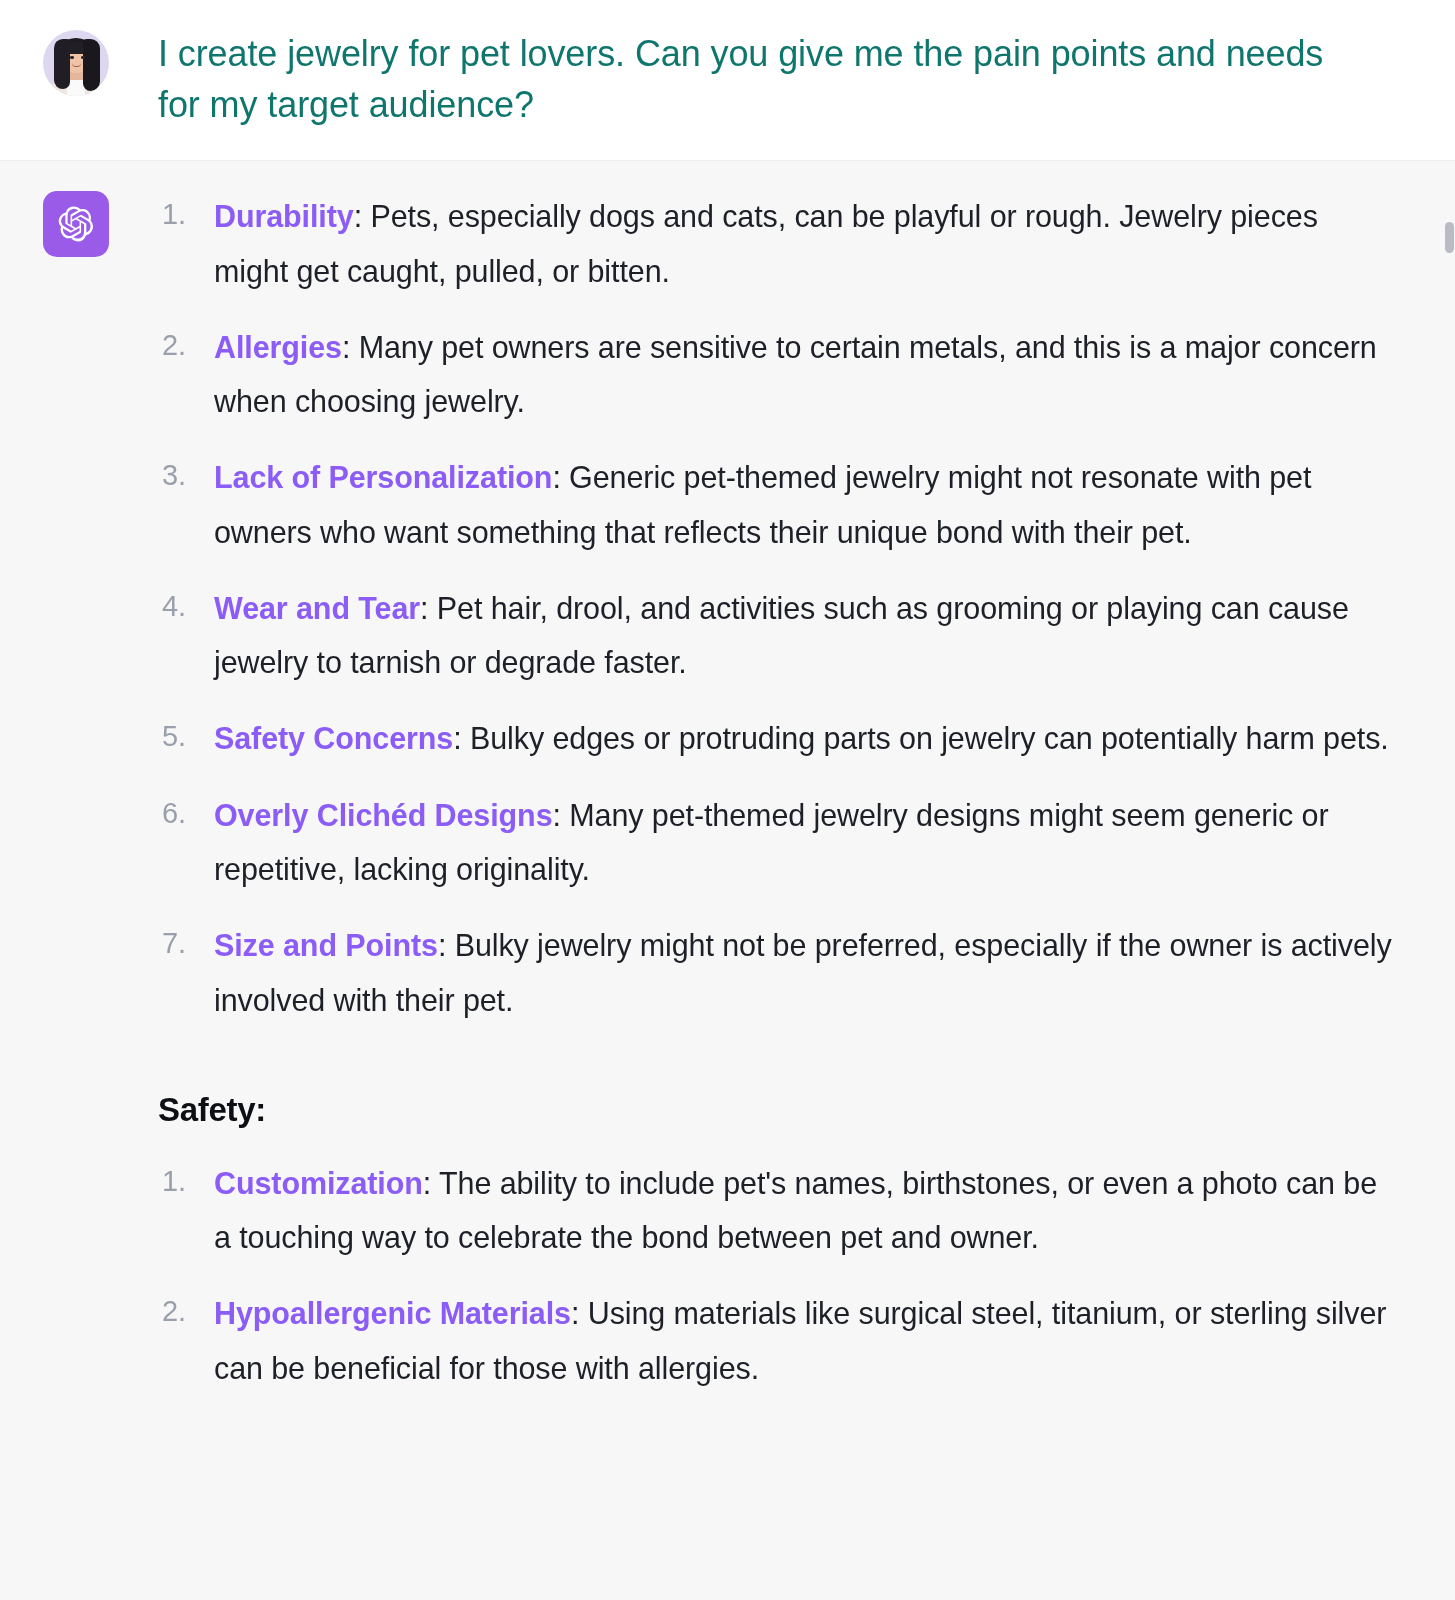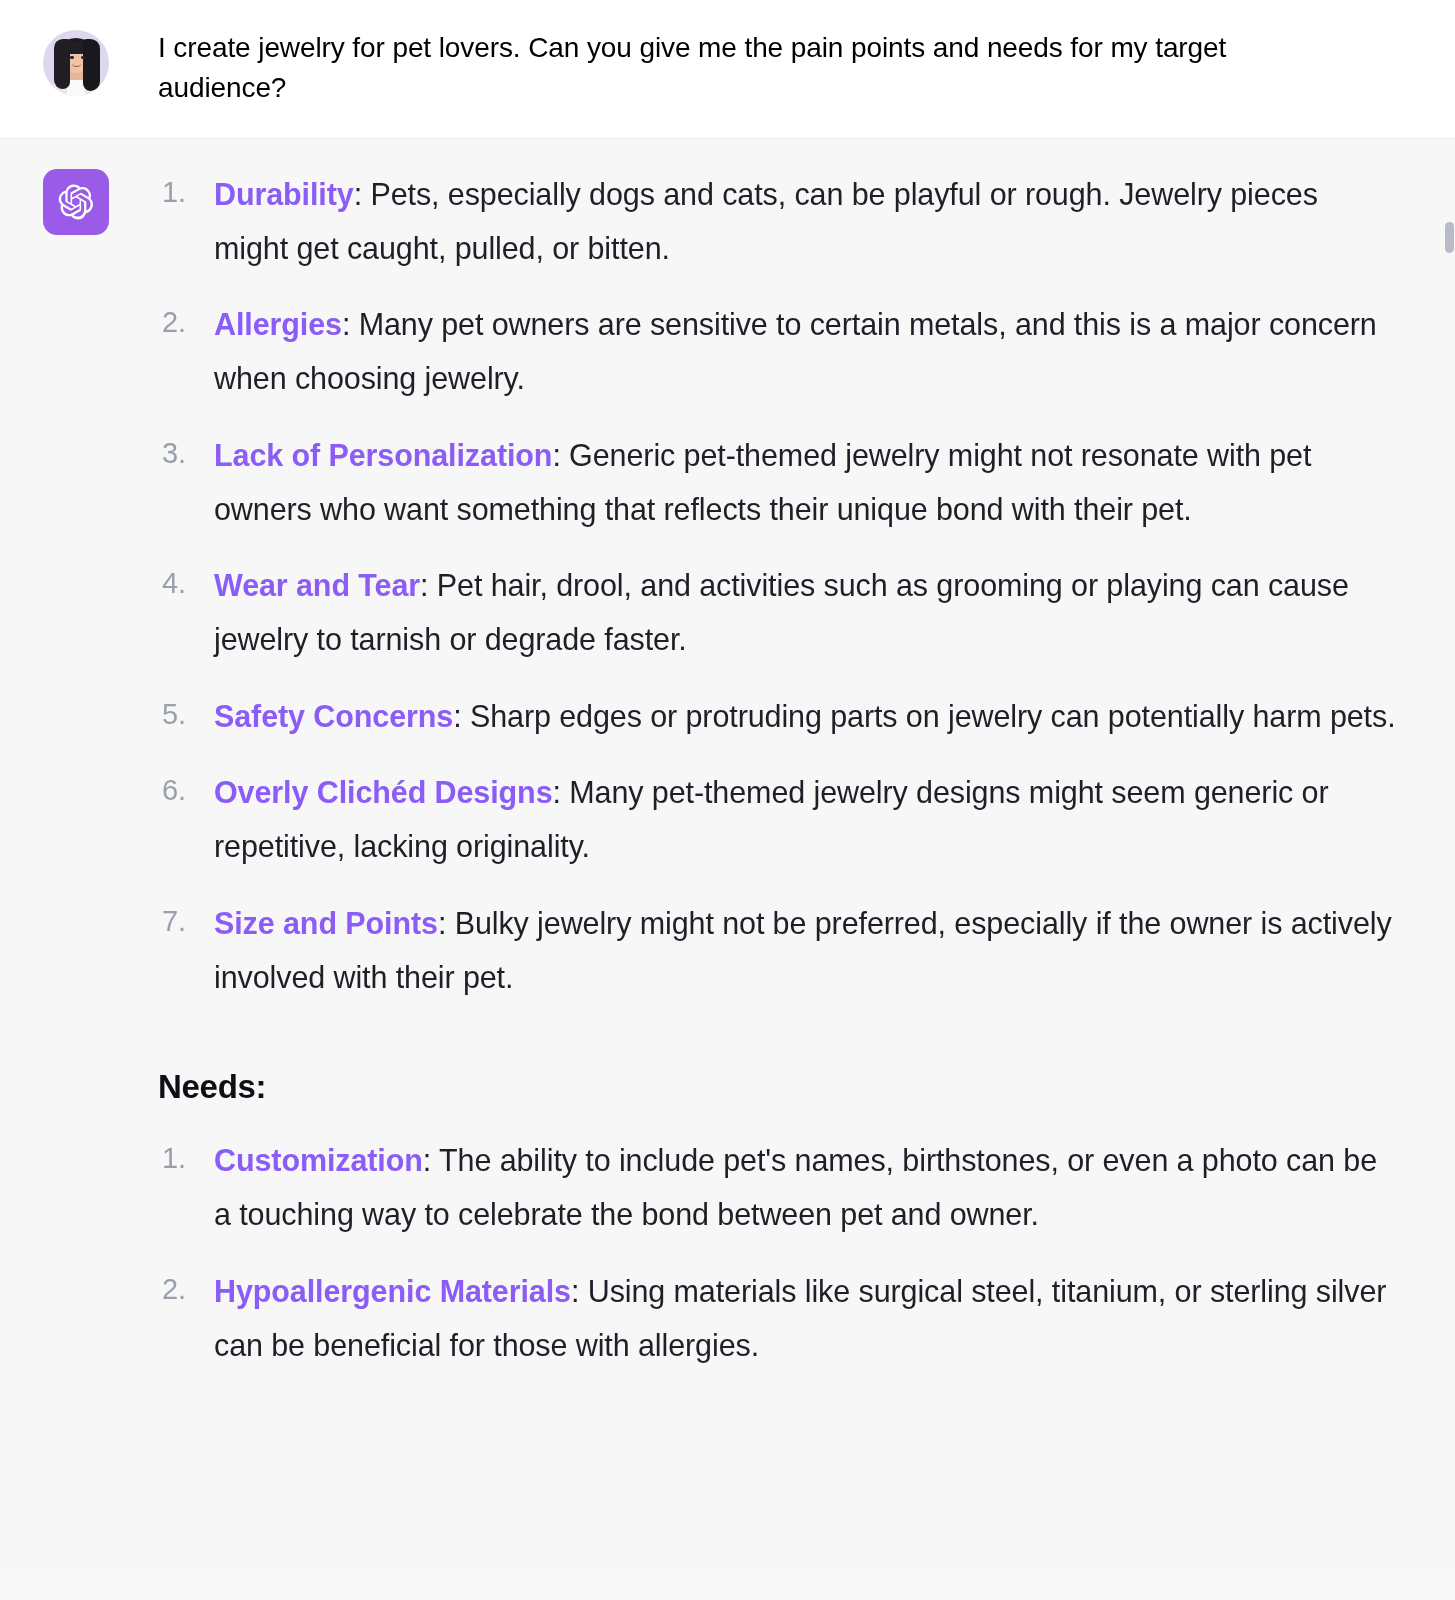--- a/index.html
+++ b/index.html
@@ -155,23 +155,23 @@
     background: #9a5ce8;
     display: flex;
     align-items: center;
     justify-content: center;
     flex: 0 0 66px;
   }
   .avatar-gpt svg { display: block; }
 
   
   .user-text {
-    font-size: 28px;
+    font-size: 36px;
     line-height: 1.42;
-    color: #000000;
+    color: #0f766e;
     font-weight: 400;
     letter-spacing: -0.1px;
     max-width: 1170px;
   }
 
   .assistant-body {
     font-size: 30.5px;
     line-height: 1.78;
     color: #1d2027;
     letter-spacing: -0.1px;
@@ -302,31 +302,31 @@
         <li>
           <b>Allergies</b><span>: Many pet owners are sensitive to certain metals, and this is a major concern when choosing jewelry.</span>
         </li>
         <li>
           <b>Lack of Personalization</b><span>: Generic pet-themed jewelry might not resonate with pet owners who want something that reflects their unique bond with their pet.</span>
         </li>
         <li>
           <b>Wear and Tear</b><span>: Pet hair, drool, and activities such as grooming or playing can cause jewelry to tarnish or degrade faster.</span>
         </li>
         <li>
-          <b>Safety Concerns</b><span>: Sharp edges or protruding parts on jewelry can potentially harm pets.</span>
+          <b>Safety Concerns</b><span>: Bulky edges or protruding parts on jewelry can potentially harm pets.</span>
         </li>
         <li>
           <b>Overly Clichéd Designs</b><span>: Many pet-themed jewelry designs might seem generic or repetitive, lacking originality.</span>
         </li>
         <li>
           <b>Size and Points</b><span>: Bulky jewelry might not be preferred, especially if the owner is actively involved with their pet.</span>
         </li>
       </ol>
 
-      <h2 class="section-head needs">Needs:</h2>
+      <h2 class="section-head needs">Safety:</h2>
 
       <ol class="items">
         <li>
           <b>Customization</b><span>: The ability to include pet's names, birthstones, or even a photo can be a touching way to celebrate the bond between pet and owner.</span>
         </li>
         <li>
           <b>Hypoallergenic Materials</b><span>: Using materials like surgical steel, titanium, or sterling silver can be beneficial for those with allergies.</span>
         </li>
 
       </ol>

